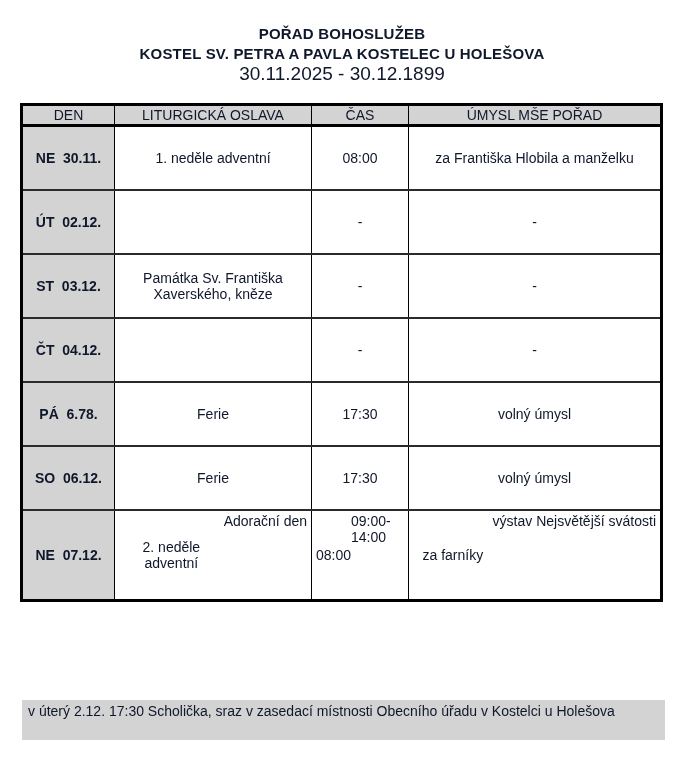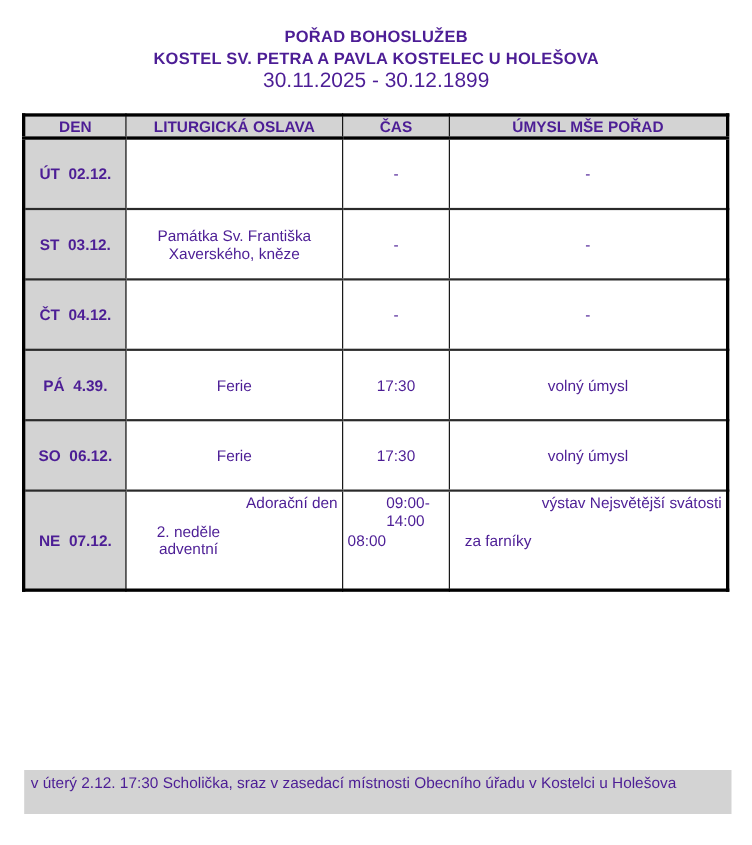--- a/index.html
+++ b/index.html
@@ -11,21 +11,21 @@
     margin: 0;
     padding: 0;
     background: #ffffff;
   }
   .page {
     position: relative;
     width: 684px;
     height: 768px;
     background: #ffffff;
     font-family: "Liberation Sans", sans-serif;
-    color: #4c1d95;
+    color: #0f172a;
     overflow: hidden;
   }
   .titles {
     padding-top: 24px;
     text-align: center;
   }
   .title-main, .title-sub {
     font-size: 15px;
     font-weight: bold;
     line-height: 20px;
@@ -44,21 +44,21 @@
     border-collapse: collapse;
     table-layout: fixed;
     border: 3px solid var(--line-color);
   }
   table.schedule th {
     background: var(--cell-gray);
     border-left: 1px solid var(--line-color);
     border-right: 1px solid var(--line-color);
     border-bottom: 3px solid var(--line-color);
     font-size: 14px;
-    font-weight: bold;
+    font-weight: normal;
     height: 20px;
     padding: 1px 2px;
     text-align: center;
   }
   table.schedule td {
     border-left: 1px solid var(--line-color);
     border-right: 1px solid var(--line-color);
     border-top: 2px solid #2a2a2a;
     border-bottom: 2px solid #2a2a2a;
     font-size: 14px;
@@ -124,39 +124,45 @@
     <thead>
       <tr>
         <th>DEN</th>
         <th>LITURGICKÁ OSLAVA</th>
         <th>ČAS</th>
         <th>ÚMYSL MŠE POŘAD</th>
       </tr>
     </thead>
     <tbody>
       <tr class="row-regular">
+        <td class="den-cell">NE  30.11.</td>
+        <td>1. neděle adventní</td>
+        <td>08:00</td>
+        <td>za Františka Hlobila a manželku</td>
+      </tr>
+      <tr class="row-regular">
         <td class="den-cell">ÚT  02.12.</td>
         <td></td>
         <td>-</td>
         <td>-</td>
       </tr>
       <tr class="row-regular">
         <td class="den-cell">ST  03.12.</td>
         <td>Památka Sv. Františka Xaverského, kněze</td>
         <td>-</td>
         <td>-</td>
       </tr>
       <tr class="row-regular">
         <td class="den-cell">ČT  04.12.</td>
         <td></td>
         <td>-</td>
         <td>-</td>
       </tr>
       <tr class="row-regular">
-        <td class="den-cell">PÁ  4.39.</td>
+        <td class="den-cell">PÁ  6.78.</td>
         <td>Ferie</td>
         <td>17:30</td>
         <td>volný úmysl</td>
       </tr>
       <tr class="row-regular">
         <td class="den-cell">SO  06.12.</td>
         <td>Ferie</td>
         <td>17:30</td>
         <td>volný úmysl</td>
       </tr>

